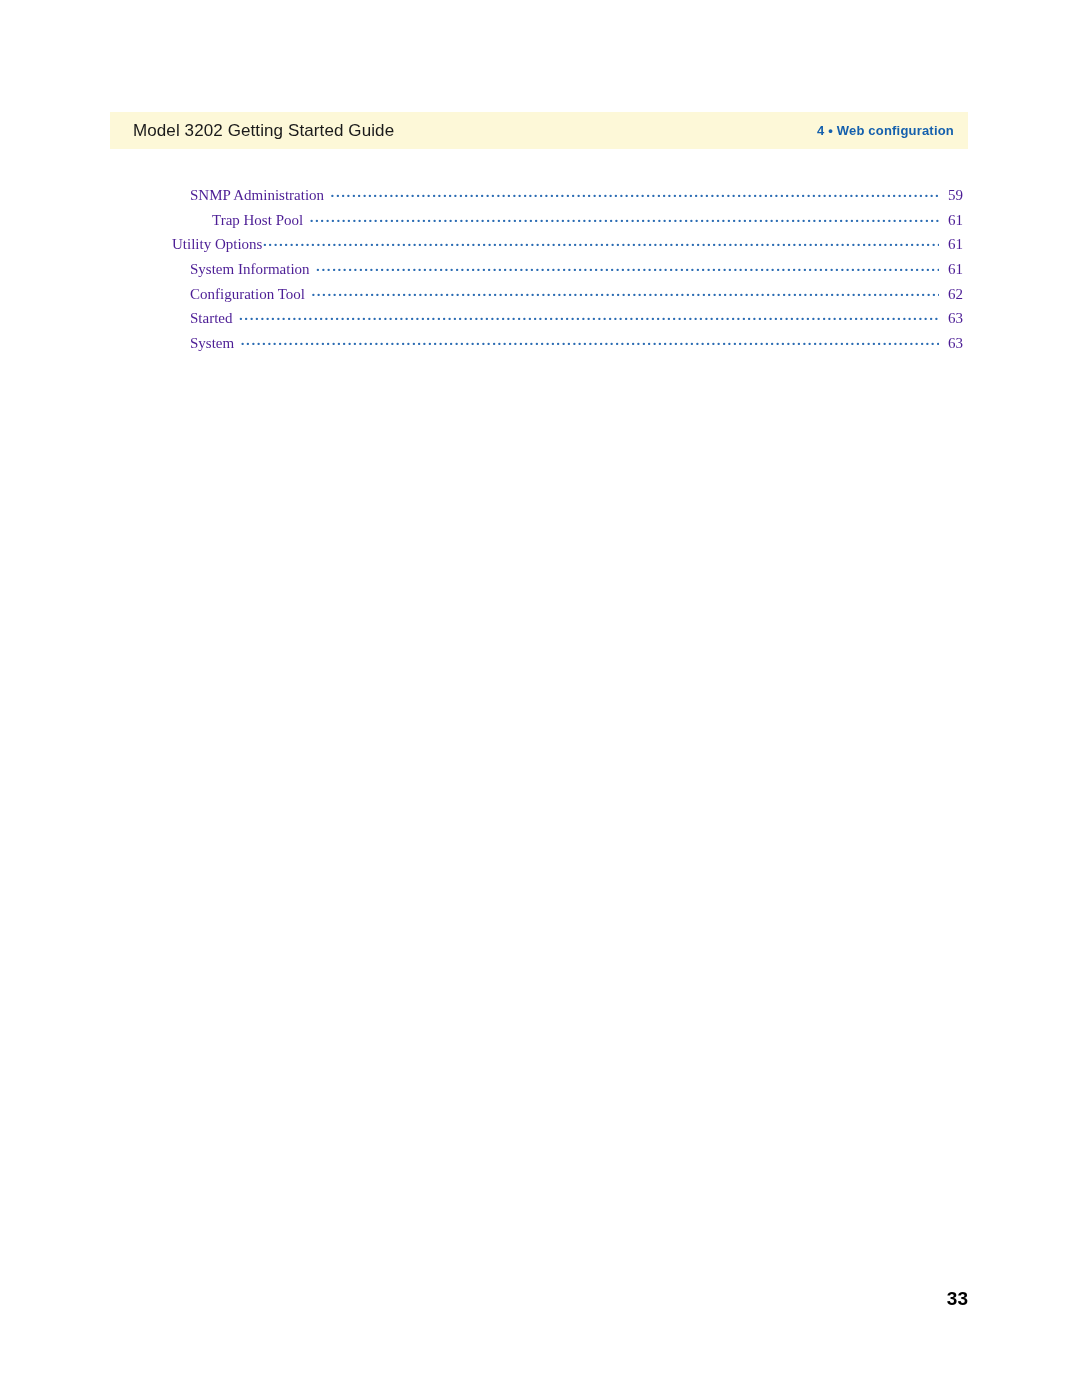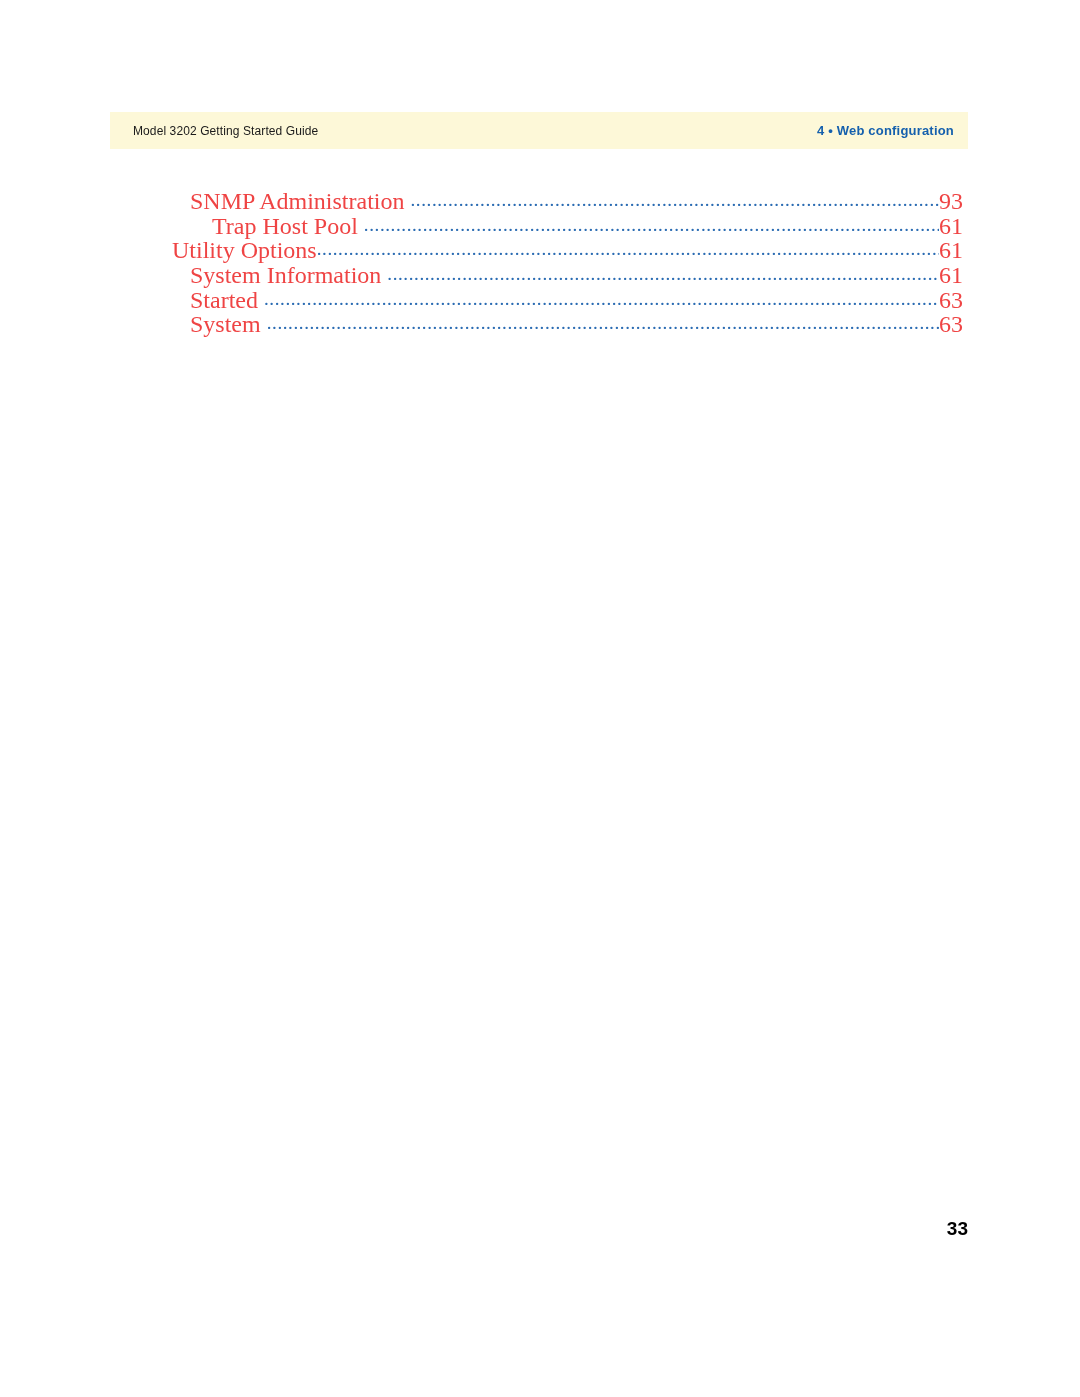--- a/index.html
+++ b/index.html
@@ -24,21 +24,21 @@
     height: 37px;
     background: #fdf8d8;
     display: flex;
     align-items: center;
     justify-content: space-between;
     box-sizing: border-box;
     padding: 0 14px 0 23px;
   }
   .header-left {
     font-family: "Liberation Sans", sans-serif;
-    font-size: 12px;
+    font-size: 17px;
     color: #1a1a1a;
     letter-spacing: 0.1px;
     white-space: nowrap;
   }
   .header-right {
     font-family: "Liberation Sans", sans-serif;
     font-size: 13px;
     font-weight: bold;
     color: #1560ad;
     letter-spacing: 0.2px;
@@ -49,23 +49,23 @@
   .toc {
     position: absolute;
     left: 172px;
     top: 185px;
     width: 791px;
   }
   .toc-entry {
     display: flex;
     align-items: baseline;
     height: 24.7px;
-    color: #ef4444;
+    color: #4c1d95;
     font-family: "Liberation Serif", serif;
-    font-size: 24px;
+    font-size: 15px;
     white-space: nowrap;
   }
   .toc-entry.lvl-1 { padding-left: 0px;  }
   .toc-entry.lvl-2 { padding-left: 18px; }
   .toc-entry.lvl-3 { padding-left: 40px; }
 
   .toc-title {
     flex: 0 0 auto;
   }
   
@@ -94,57 +94,62 @@
   .toc-page {
     flex: 0 0 auto;
     text-align: right;
     min-width: 24px;
   }
 
   
   .folio {
     position: absolute;
     right: 112px;
-    top: 1218px;
+    top: 1288px;
     font-family: "Liberation Sans", sans-serif;
     font-size: 19px;
     font-weight: bold;
     color: #000000;
   }
 </style>
 </head>
 <body>
 
 <div class="page-header">
   <span class="header-left">Model 3202 Getting Started Guide</span>
   <span class="header-right">4 • Web configuration</span>
 </div>
 
 <div class="toc">
     <div class="toc-entry lvl-2 gap">
       <span class="toc-title">SNMP Administration</span>
       <span class="toc-dots"></span>
-      <span class="toc-page">93</span>
+      <span class="toc-page">59</span>
     </div>
     <div class="toc-entry lvl-3 gap">
       <span class="toc-title">Trap Host Pool</span>
       <span class="toc-dots"></span>
       <span class="toc-page">61</span>
     </div>
     <div class="toc-entry lvl-1">
       <span class="toc-title">Utility Options</span>
       <span class="toc-dots"></span>
       <span class="toc-page">61</span>
     </div>
     <div class="toc-entry lvl-2 gap">
       <span class="toc-title">System Information</span>
       <span class="toc-dots"></span>
       <span class="toc-page">61</span>
     </div>
     <div class="toc-entry lvl-2 gap">
+      <span class="toc-title">Configuration Tool</span>
+      <span class="toc-dots"></span>
+      <span class="toc-page">62</span>
+    </div>
+    <div class="toc-entry lvl-2 gap">
       <span class="toc-title">Started</span>
       <span class="toc-dots"></span>
       <span class="toc-page">63</span>
     </div>
     <div class="toc-entry lvl-2 gap">
       <span class="toc-title">System</span>
       <span class="toc-dots"></span>
       <span class="toc-page">63</span>
     </div>
   </div>

